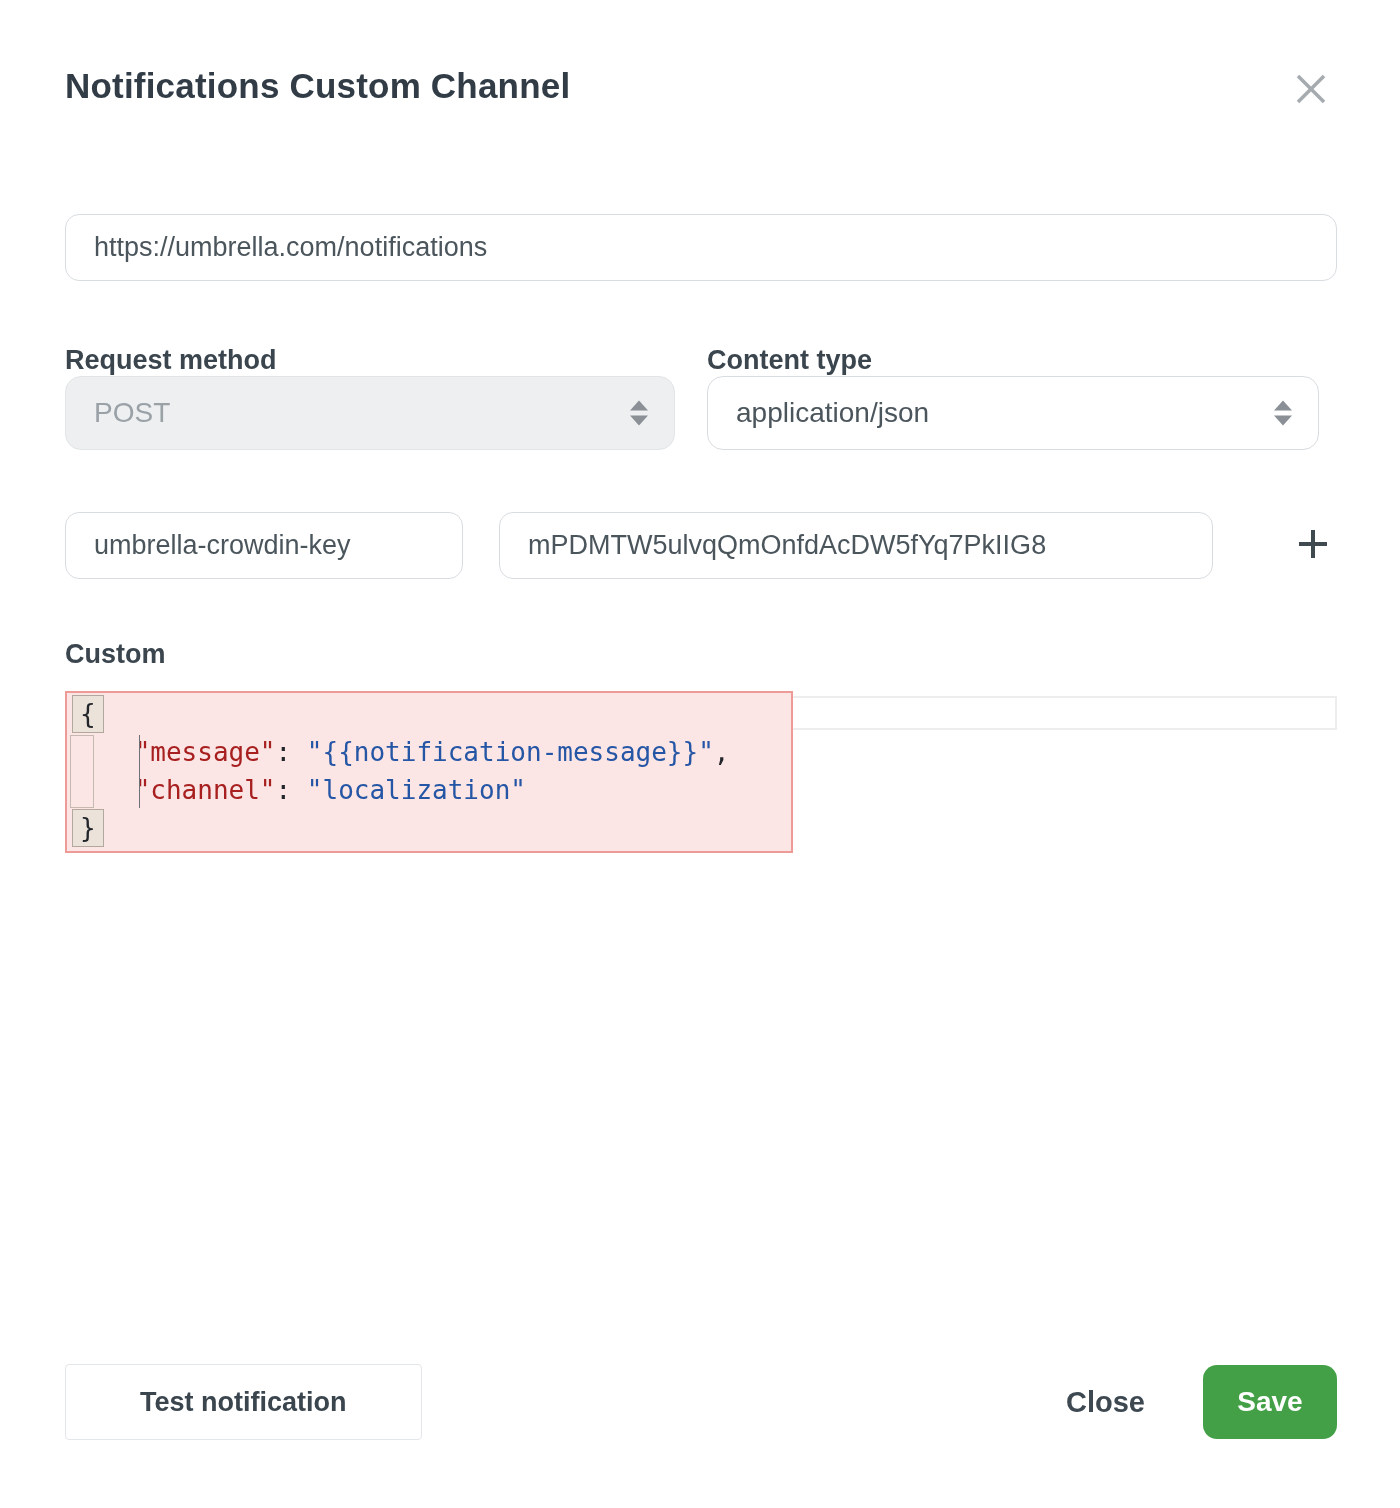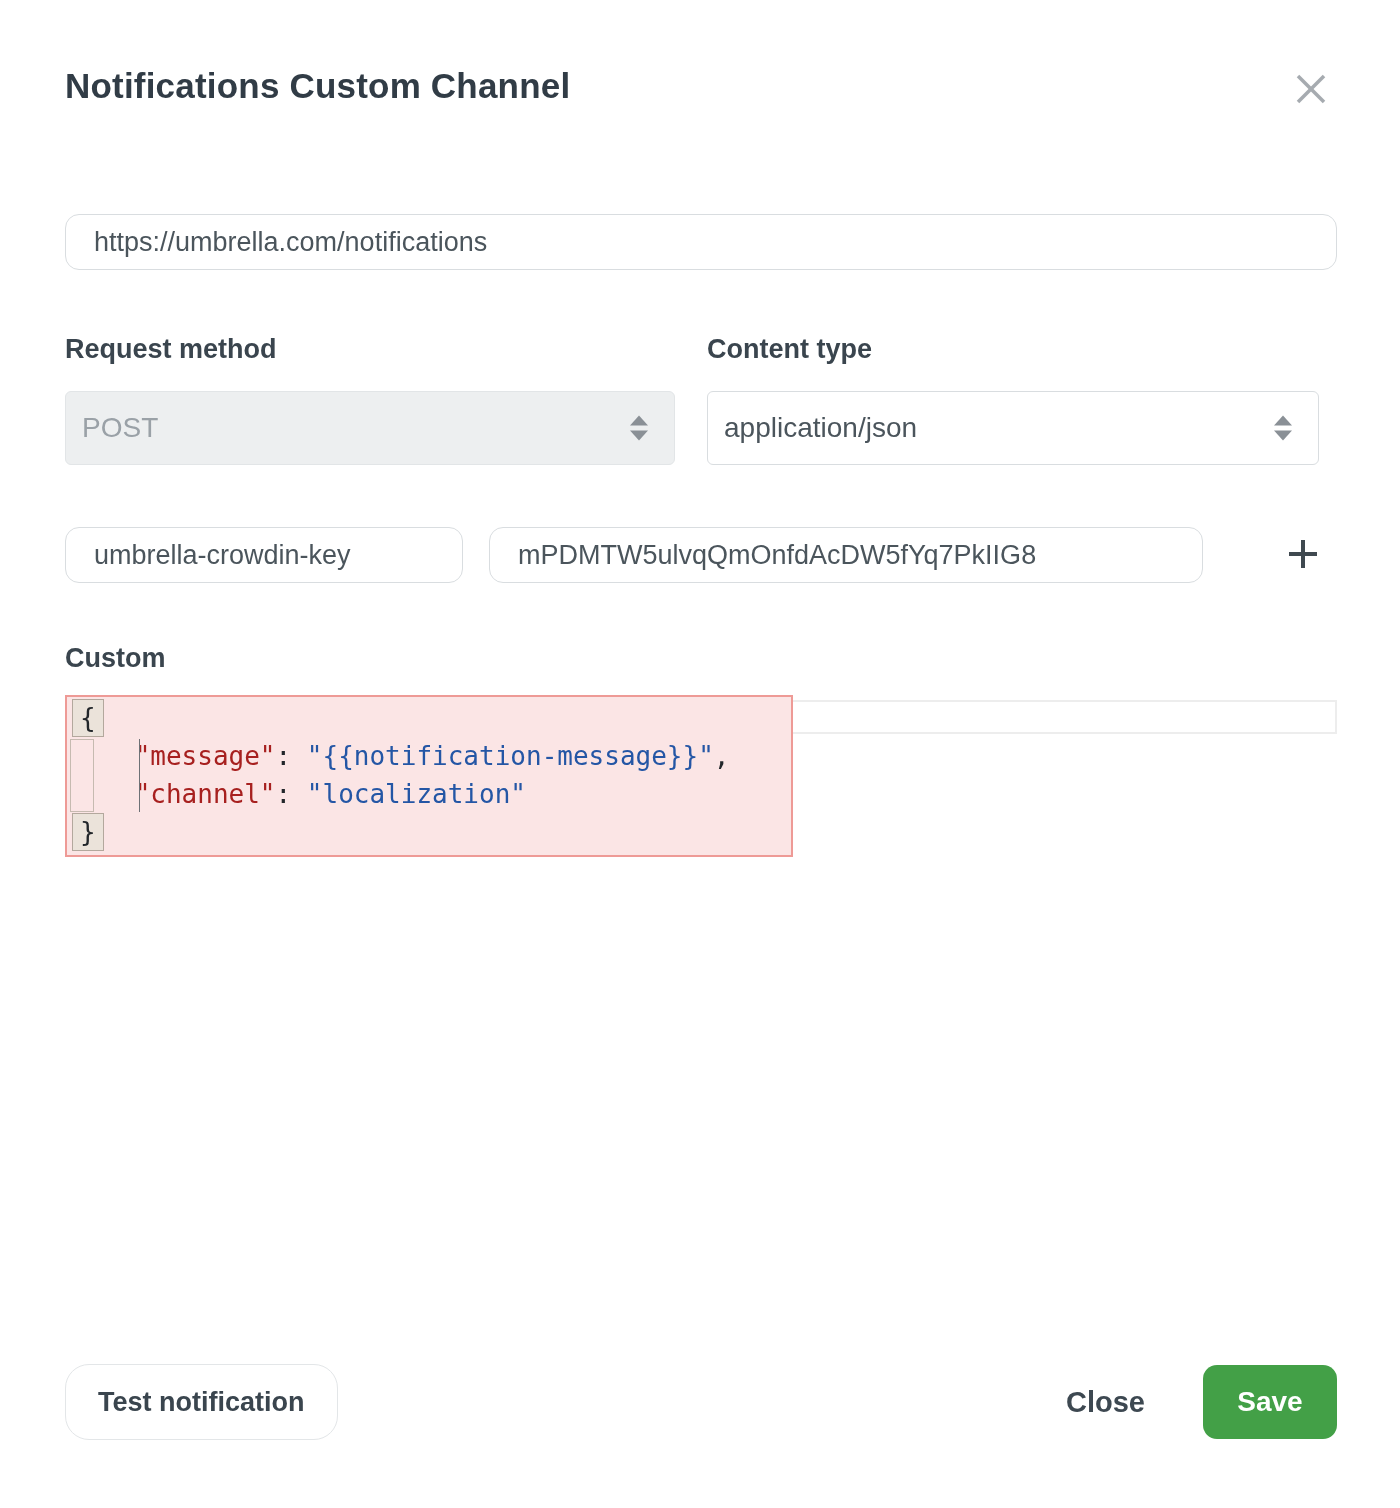--- a/index.html
+++ b/index.html
@@ -10,45 +10,45 @@
   
   .dlg-header { display:flex; justify-content:space-between; align-items:flex-start; }
   .dlg-title { font-size:35px; font-weight:700; color:#313c46; letter-spacing:0.2px; }
   .close-btn { width:44px; height:44px; margin-top:2px; margin-right:4px; border:none; background:transparent;
     cursor:pointer; display:flex; align-items:center; justify-content:center; }
 
   
   .field-label { font-size:27px; font-weight:600; color:#3a454e; }
 
   
-  .text-input { width:100%; height:56px; border:1.5px solid #d9dde0; border-radius:14px;
+  .text-input { width:100%; height:67px; border:1.5px solid #d9dde0; border-radius:14px;
     font-family:"Liberation Sans", sans-serif; font-size:27px; color:#4b555c;
     padding:0 28px; background:#fff; outline:none; }
 
   .url-section { margin-top:76px; }
   .url-section .text-input { margin-top:26px; }
 
   
   .selects-row { margin-top:64px; display:grid; grid-template-columns:610px 612px; column-gap:50px;gap:32px; }
-  .select-box { margin-top:26px; height:74px; border:1.5px solid #d9dde0; border-radius:6px;
-    background:#fff; display:flex; align-items:center; padding:0 16px; position:relative;
+  .select-box { height:74px; border:1.5px solid #d9dde0; border-radius:16px;
+    background:#fff; display:flex; align-items:center; padding:0 28px; position:relative;
     font-size:28px; color:#4b555c; cursor:pointer; }
   .select-box.disabled { background:#edeff0; border-color:#e2e5e7; color:#9aa1a7; cursor:default; }
   .updown { position:absolute; right:26px; top:50%; transform:translateY(-50%);
     display:flex; flex-direction:column; align-items:center; gap:5px; }
   .tri-up { width:0; height:0; border-left:9px solid transparent; border-right:9px solid transparent;
     border-bottom:10px solid #8a9096; }
   .tri-down { width:0; height:0; border-left:9px solid transparent; border-right:9px solid transparent;
     border-top:10px solid #8a9096; }
 
   
   .headers-section { margin-top:62px; }
   .headers-row { margin-top:26px; display:flex; align-items:center; }
   .header-key { width:398px; }
-  .header-value { width:714px; margin-left:26px; }
+  .header-value { width:714px; margin-left:36px; }
   .add-header-btn { margin-left:76px; width:48px; height:48px; border:none; background:transparent;
     cursor:pointer; display:flex; align-items:center; justify-content:center; }
 
   
   .payload-section { margin-top:60px; }
   .editor { position:relative; margin-top:22px; height:172px; }
   .editor-line-bg { position:absolute; left:0; right:0; top:4px; height:34px;
     background:#fff; border:2px solid #ededed; }
   .error-block { position:absolute; left:0; top:-1px; width:728px; height:162px;
     background:#fbe5e5; border:2px solid #ee9a96; z-index:2; padding:2px 0 0 5px; cursor:text; }
@@ -59,22 +59,22 @@
   .gutter-empty { position:absolute; left:3px; top:42px; width:24px; height:73px;
     border:1px solid #c6bab0; }
   .indent-guide { position:absolute; left:72px; top:42px; width:1px; height:73px; background:#6d7176; }
   .tok-key { color:#a7201f; }
   .tok-str { color:#2456a5; }
   .tok-punc { color:#22262a; }
 
   
   .dlg-footer { position:absolute; left:65px; right:63px; top:1364px;
     display:flex; align-items:center; justify-content:space-between; }
-  .test-btn { height:76px; padding:0 32px; background:#fff; border:1.5px solid #e3e6e8;
-    border-radius:24px; font-family:"Liberation Sans", sans-serif; font-size:27px; font-weight:600;
+  .test-btn { height:76px; padding:0 74px; background:#fff; border:1.5px solid #e3e6e8;
+    border-radius:4px; font-family:"Liberation Sans", sans-serif; font-size:27px; font-weight:600;
     color:#3a454e; cursor:pointer; }
   .footer-right { display:flex; align-items:center; }
   .close-text-btn { border:none; background:transparent; font-family:"Liberation Sans", sans-serif;
     font-size:29px; font-weight:600; color:#3d4851; cursor:pointer; margin-right:58px; }
   .save-btn { width:134px; height:74px; background:#43a047; border:none; border-radius:14px;
     font-family:"Liberation Sans", sans-serif; font-size:28px; font-weight:600; color:#ffffff; cursor:pointer; }
 </style>
 </head>
 <body>
 

